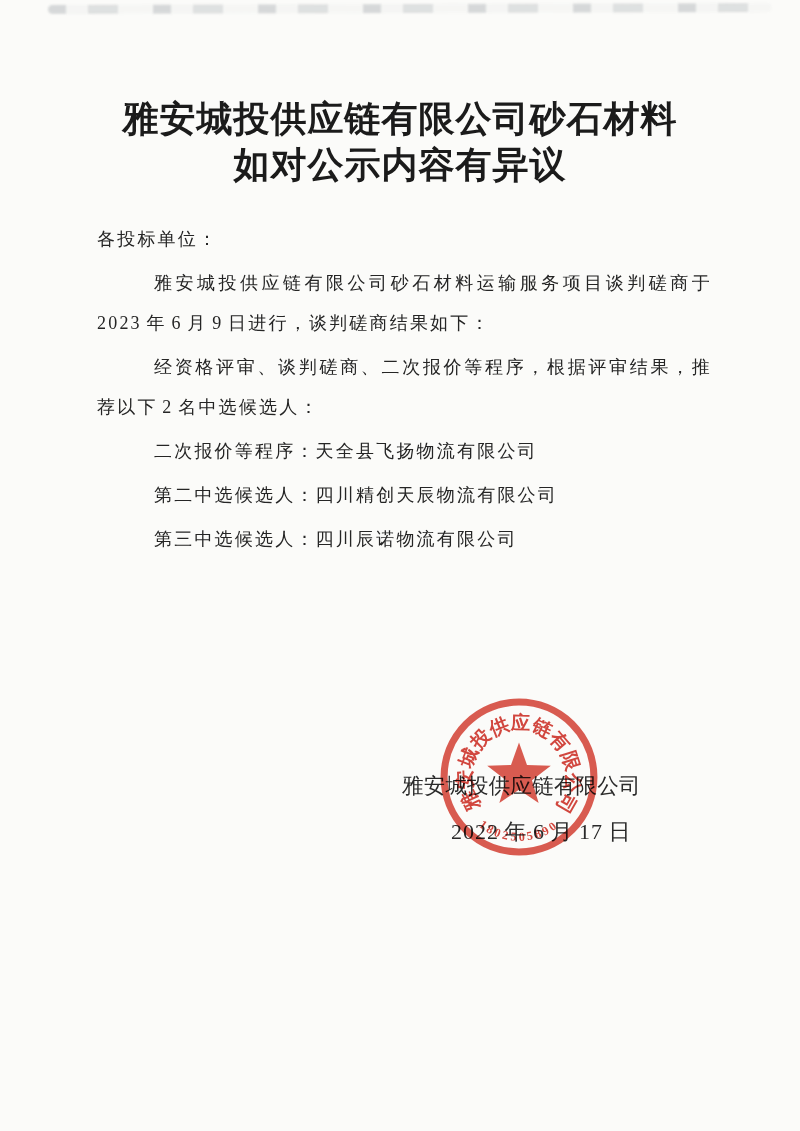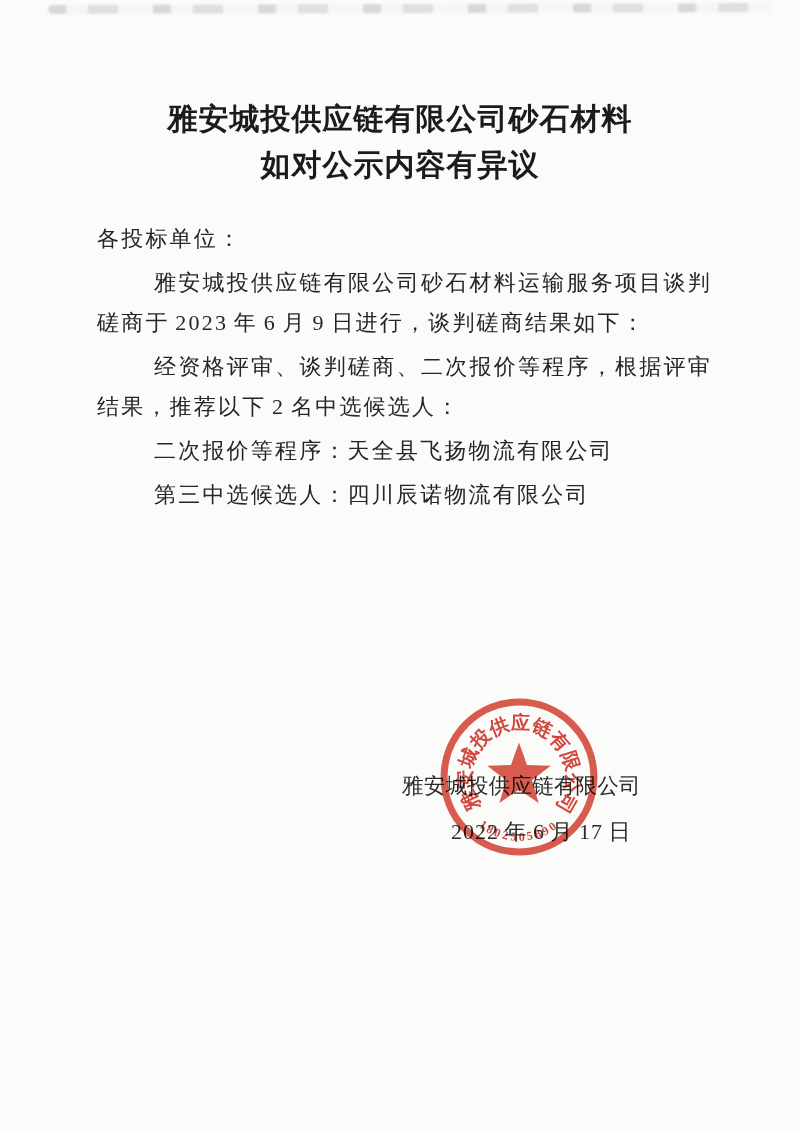--- a/index.html
+++ b/index.html
@@ -34,29 +34,29 @@
     border-radius: 6px;
     filter: blur(1.3px);
     transform: rotate(-0.15deg);
     opacity: 0.75;
   }
   .doc-title {
     margin: 96px 0 0 0;
     text-align: center;
     font-family: "Liberation Sans", "DejaVu Sans", sans-serif;
     font-weight: 700;
-    font-size: 30px;
+    font-size: 36px;
     line-height: 46px;
     letter-spacing: 1px;
     color: #1b1b1b;
   }
   .doc-title .title-line { display: block; }
   .doc-body {
     margin: 31px 88px 0 97px;
-    font-size: 22px;
+    font-size: 18px;
     line-height: 40px;
     letter-spacing: 2.2px;
     word-spacing: -2px;
     text-align: justify;
     color: #252525;
   }
   .doc-body p {
     margin: 0 0 4px 0;
     text-indent: 57px;
   }
@@ -118,20 +118,21 @@
   <h1 class="doc-title">
     <span class="title-line">雅安城投供应链有限公司砂石材料</span>
     <span class="title-line">如对公示内容有异议</span>
   </h1>
 
   <div class="doc-body">
     <p class="salutation">各投标单位：</p>
     <p>雅安城投供应链有限公司砂石材料运输服务项目谈判磋商于 2023 年 6 月 9 日进行，谈判磋商结果如下：</p>
     <p>经资格评审、谈判磋商、二次报价等程序，根据评审结果，推荐以下 2 名中选候选人：</p>
     <p>二次报价等程序：天全县飞扬物流有限公司</p>
+    <p>第二中选候选人：四川精创天辰物流有限公司</p>
     <p>第三中选候选人：四川辰诺物流有限公司</p>
   </div>
 
   <div class="signature-company">雅安城投供应链有限公司</div>
   <div class="signature-date">2022 年 6 月 17 日</div>
 
   <svg class="seal" viewBox="0 0 160 160" aria-hidden="true">
     <defs>
       <path id="seal-arc-top" d="M 44 110.2 A 47 47 0 1 1 116 110.2" fill="none"></path>
       <path id="seal-arc-bottom" d="M 29.7 117.9 A 63 63 0 0 0 130.3 117.9" fill="none"></path>

